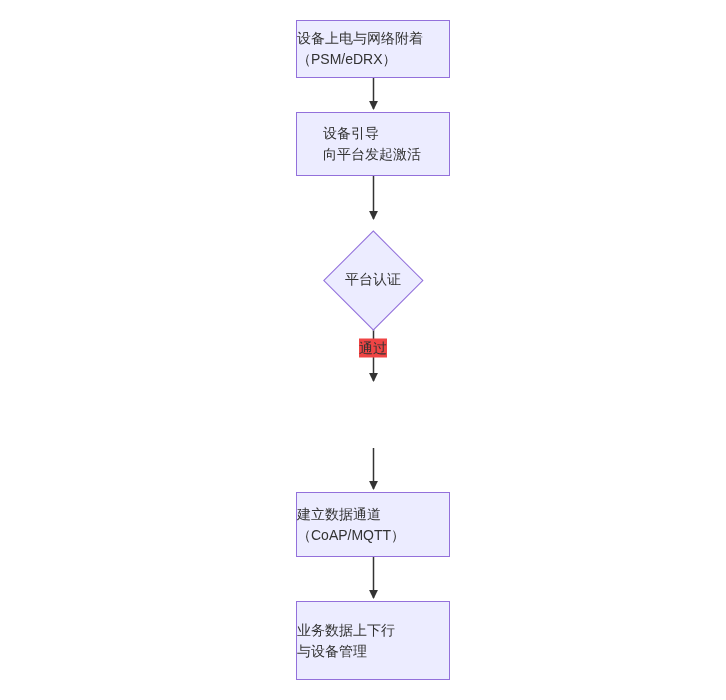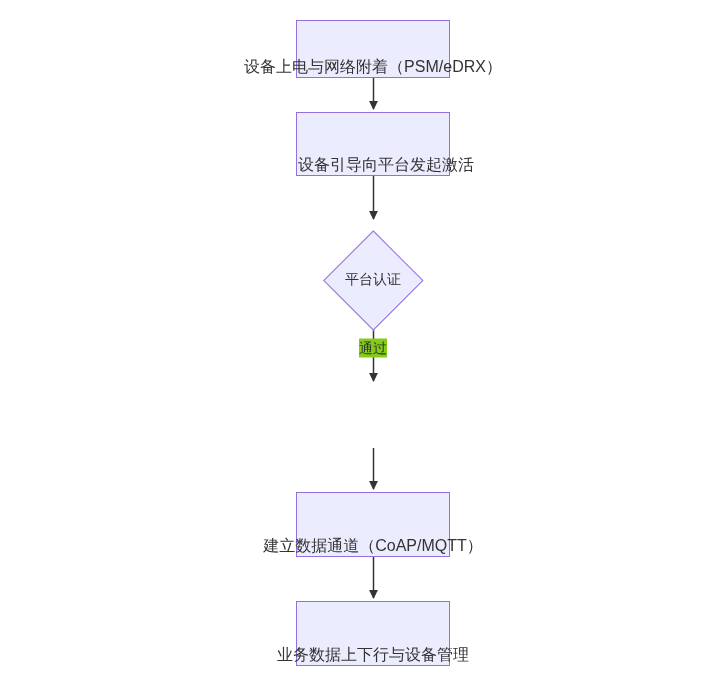--- a/index.html
+++ b/index.html
@@ -21,26 +21,26 @@
     width: 726px; height: 700px;
   }
   .node {
     position: absolute;
     left: 296px;
     width: 154px;
     background: #ECECFF;
     border: 1px solid #9370DB;
     box-sizing: border-box;
     display: flex;
-    flex-direction: row;
-    align-items: flex-end;
+    flex-direction: column;
+    align-items: flex-start;
     justify-content: center;
     text-align: center;
     color: #333333;
-    font-size: 16px;
+    font-size: 14px;
     line-height: 21px;
   }
   .node span { display: block; white-space: nowrap; }
   .diamond-wrap {
     position: absolute;
     left: 323px;
     top: 230px;
     width: 100px;
     height: 100px;
     display: flex;
@@ -59,21 +59,21 @@
     position: relative;
     color: #333333;
     font-size: 14px;
     white-space: nowrap;
   }
   .edge-label {
     position: absolute;
     left: 373px;
     top: 348px;
     transform: translate(-50%, -50%);
-    background: #84cc16;
+    background: #ef4444;
     color: #333333;
     font-size: 14px;
     line-height: 19px;
     padding: 0 0;
     white-space: nowrap;
   }
 </style>
 </head>
 <body>
 
@@ -108,18 +108,18 @@
   </div>
 
   <div class="edge-label">通过</div>
 
 
   <div class="node" style="top:492px; height:65px;">
     <span>建立数据通道</span>
     <span>（CoAP/MQTT）</span>
   </div>
 
-  <div class="node" style="top:601px; height:65px;">
+  <div class="node" style="top:601px; height:79px;">
     <span>业务数据上下行</span>
     <span>与设备管理</span>
   </div>
 
 </div>
 
 </body></html>

